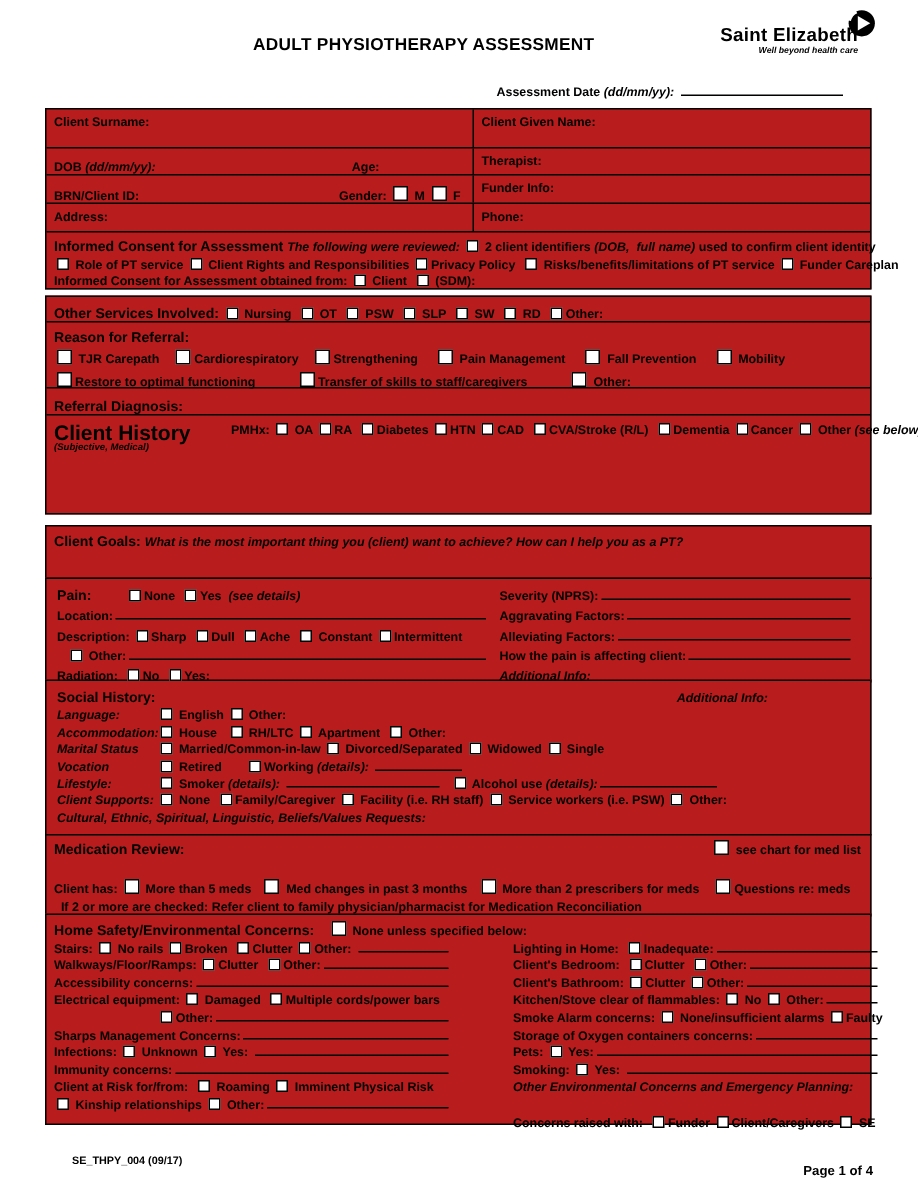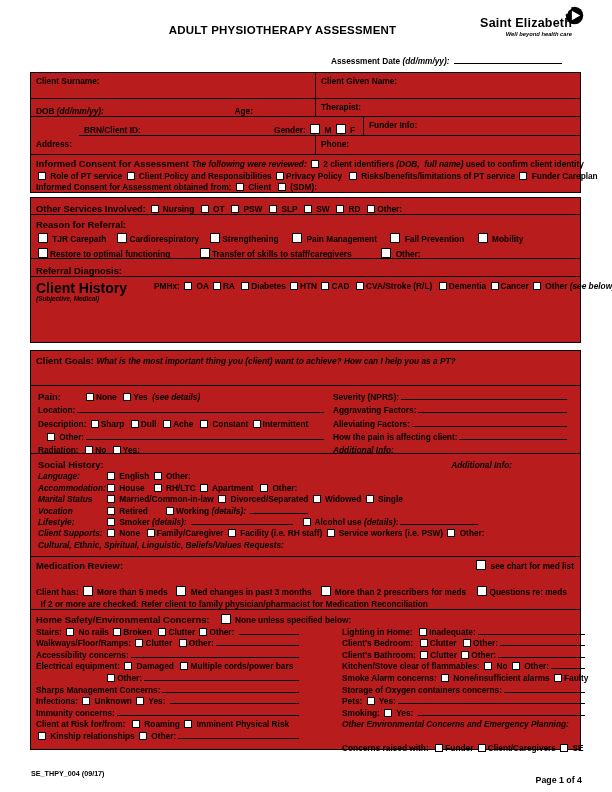--- a/index.html
+++ b/index.html
@@ -27,21 +27,21 @@
   .form { position: absolute; left: 30px; top: 72px; width: 551px; }
   .box { border: 1.5px solid #000; background: #b91c1c; }
   .box + .box { margin-top: -1.5px; }
   .gap4 { height: 4px; } .gap7 { height: 7px; }
   .cirow { display: flex; border-bottom: 1.5px solid #000; }
   .cirow:last-child { border-bottom: none; }
   .cileft { width: 285px; border-right: 1.5px solid #000; padding: 3px 4px 0 5px; }
   .ciright { flex: 1; padding: 3px 4px 0 5px; }
   .r-surname { height: 26px; }
   .r-dob { height: 18px; }
-  .r-brn { height: 19px; margin-left: 48px; }
+  .r-brn { height: 19px; }
   .r-addr { height: 19px; }
   .r-consent { display: block; padding: 2px 5px 1px 5px; height: 37px; }
   .r-consent .line { height: 11.8px; }
   .r-services { height: 16px; padding: 2px 5px 0 5px; }
   .r-referral { height: 44px; padding: 1px 5px; border-top: 1.5px solid #000; }
   .r-referral .line { height: 14.2px; }
   .r-diagnosis { height: 18px; padding: 3px 5px 0 5px; border-top: 1.5px solid #000; }
   .r-history { height: 66px; padding: 3px 5px; border-top: 1.5px solid #000; display: flex; align-items: flex-start; }
   .hist-head { width: 118px; flex: none; }
   .hist-title { font-size: 14px; }
@@ -59,21 +59,21 @@
   .sh-addinfo { margin-left: auto; margin-right: 62px; }
   .b-meds { height: 55px; padding: 2px 6px 0 5px; }
   .meds-blank { height: 13px; }
   .b-meds .line { height: 12.6px; }
   .b-home { height: 141px; padding: 2px 6px 0 5px; }
   .home-head { height: 13px; }
   .home-cols { display: flex; gap: 28px; }
   .home-left { width: 278px; flex: none; padding-right: 12px; }
   .home-right { flex: 1; }
   .home-cols .line { height: 11.6px; }
-  .footer-id { position: absolute; left: 31px; top: 769px; font-size: 7.2px; font-weight: bold; }
+  .footer-id { position: absolute; left: 48px; top: 769px; font-size: 7.2px; font-weight: bold; }
   .footer-page { position: absolute; right: 30px; top: 775px; font-size: 8.8px; }
 </style>
 </head>
 <body>
 
 <div class="page">
 
   <div class="title">ADULT PHYSIOTHERAPY ASSESSMENT</div>
 
   <div class="logo">
@@ -130,21 +130,21 @@
             <span class="i">The following were reviewed: </span>
             <span class="cb"></span>
             <span> 2 client identifiers </span>
             <span class="i n">(DOB,  full name)</span>
             <span> used to confirm client identity</span>
           </div>
         <div class="line">
             <span class="cb"></span>
             <span> Role of PT service </span>
             <span class="cb"></span>
-            <span> Client Policy and Responsibilities </span>
+            <span> Client Rights and Responsibilities </span>
             <span class="cb"></span>
             <span>Privacy Policy  </span>
             <span class="cb"></span>
             <span> Risks/benefits/limitations of PT service </span>
             <span class="cb"></span>
             <span> Funder Careplan</span>
           </div>
         <div class="line">
             <span>Informed Consent for Assessment obtained from: </span>
             <span class="cb"></span>

